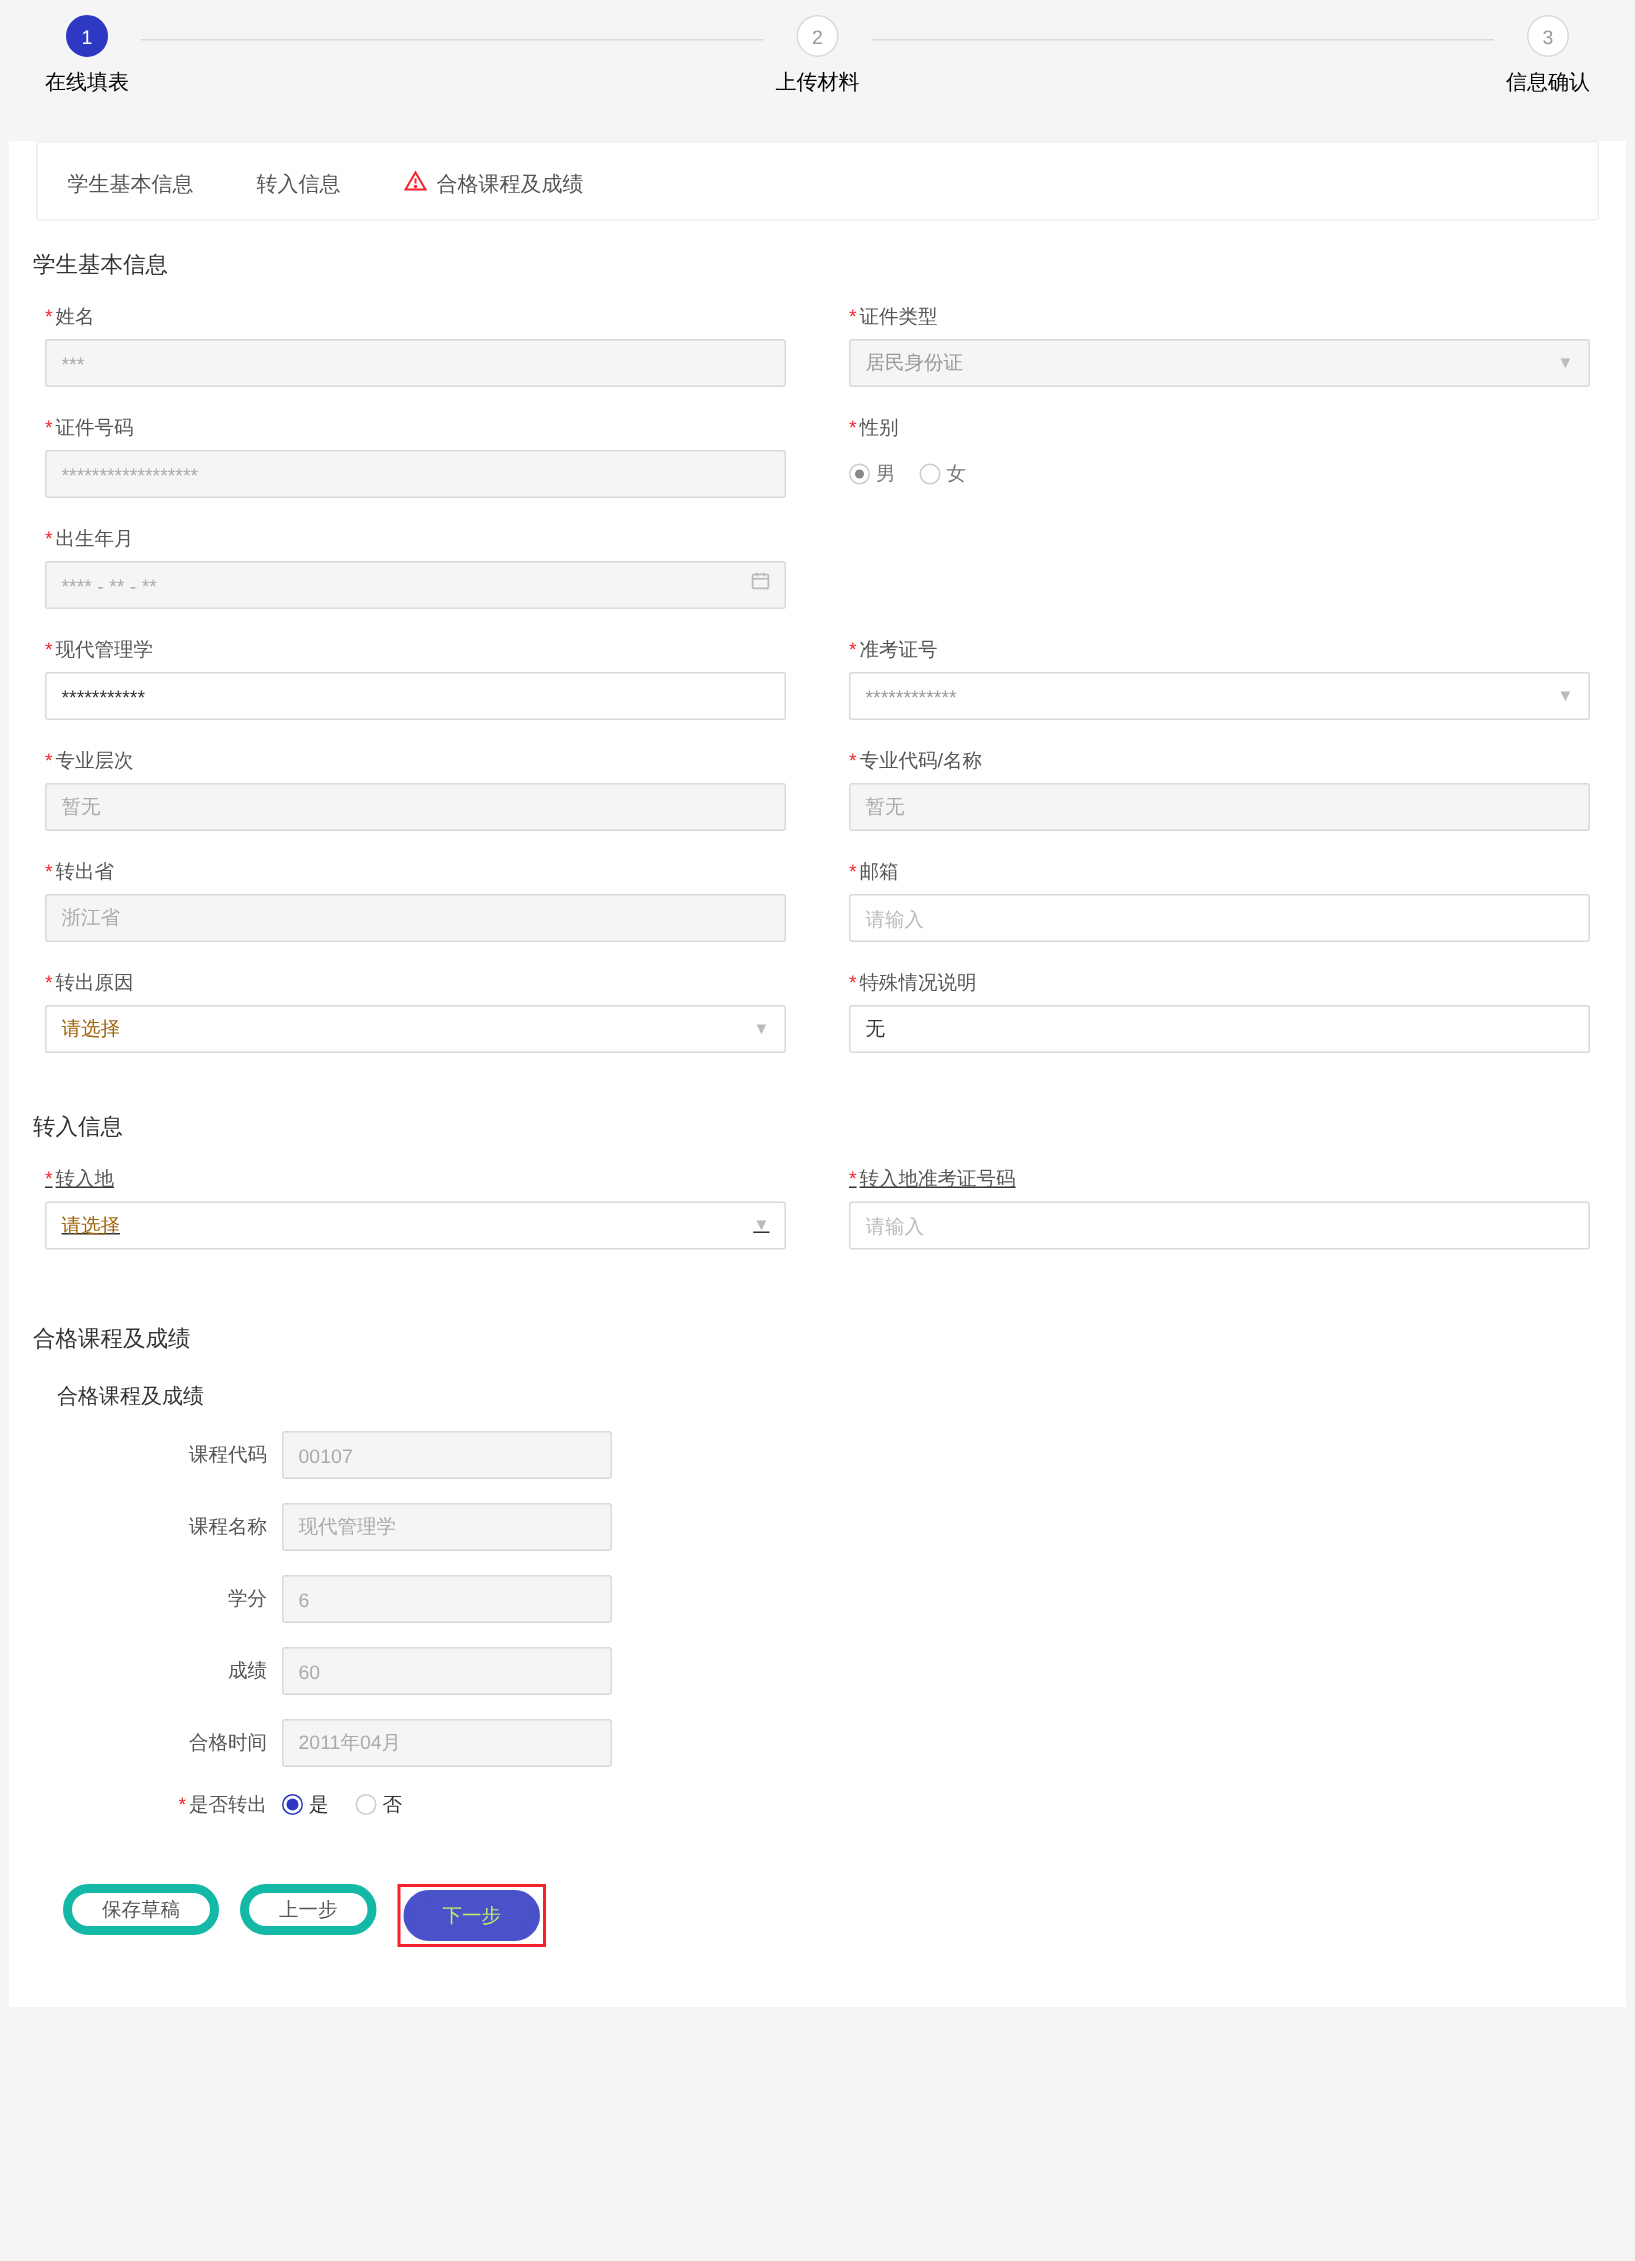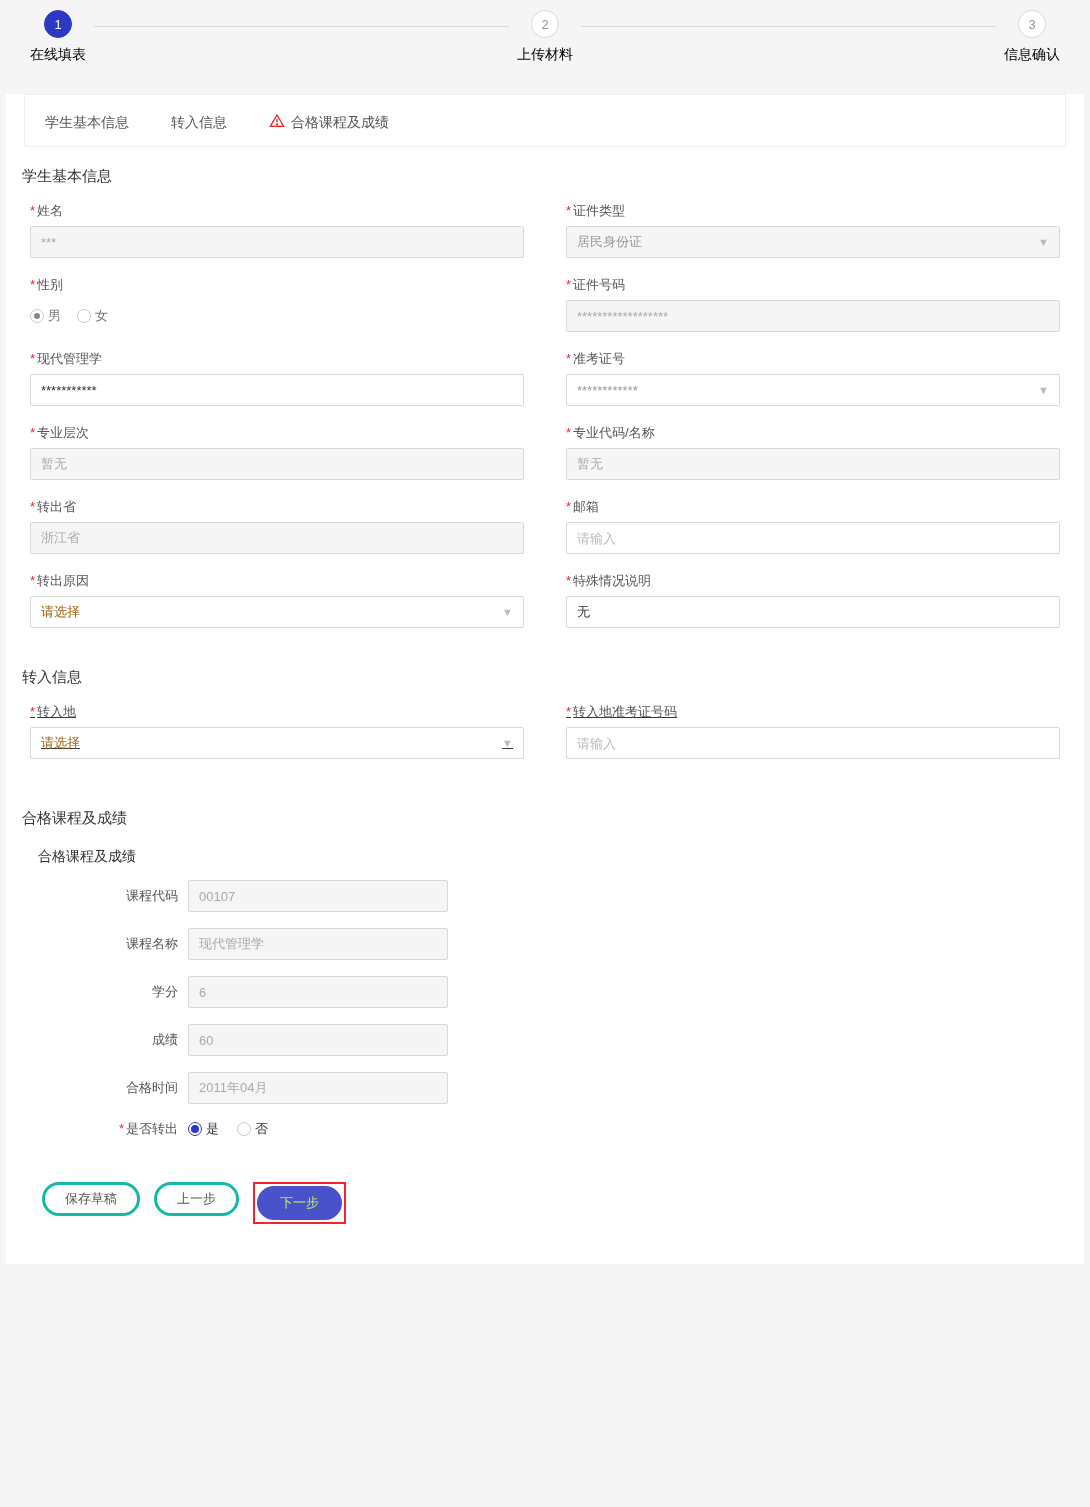--- a/index.html
+++ b/index.html
@@ -34,24 +34,24 @@
 .radio-dot { width: 14px; height: 14px; border: 1px solid #ccc; border-radius: 50%; display: inline-flex; align-items: center; justify-content: center; }
 .radio-dot.checked::after { content: ''; width: 6px; height: 6px; background: #888; border-radius: 50%; }
 .radio-dot.checked-blue { border-color: #2d39c3; }
 .radio-dot.checked-blue::after { content: ''; width: 8px; height: 8px; background: #2d39c3; border-radius: 50%; }
 .date-wrap { position: relative; }
 .date-icon { position: absolute; right: 10px; top: 8px; color: #bbb; font-size: 13px; }
 .sub-section { padding: 0 0 0 8px; }
 .sub-title { font-size: 14px; padding: 10px 0 14px 6px; color: #333; }
 .course-row { display: flex; align-items: center; margin-bottom: 16px; }
 .course-label { width: 156px; text-align: right; font-size: 13px; color: #555; padding-right: 10px; }
-.course-input { width: 260px; height: 32px; border: 1px solid #d9d9d9; background: #f5f5f5; border-radius: 2px; padding: 0 10px; font-size: 13px; color: #aaa; }
+.course-input { width: 220px; height: 32px; border: 1px solid #d9d9d9; background: #f5f5f5; border-radius: 2px; padding: 0 10px; font-size: 13px; color: #aaa; }
 .course-radios { display: flex; gap: 18px; align-items: center; }
 .footer { display: flex; gap: 14px; padding: 28px 0 0 18px; }
-.btn { height: 34px; padding: 0 20px; border-radius: 17px; font-size: 13px; border: 3px solid #14b8a6; background: #fff; color: #555; cursor: pointer; display: flex; align-items: center; }
+.btn { height: 34px; padding: 0 20px; border-radius: 17px; font-size: 13px; border: 6px solid #14b8a6; background: #fff; color: #555; cursor: pointer; display: flex; align-items: center; }
 .btn.primary { background: #4a52c9; color: #bef264; border-color: #4a52c9; }
 .btn-wrap-highlight { border: 2px solid #f5222d; padding: 2px; }
 </style>
 </head>
 <body>
 
 <div class="page">
   <div class="steps">
     <div class="step">
       <div class="step-circle active">1</div>
@@ -98,38 +98,53 @@
             <label class="form-label"><span class="req">*</span><span>证件类型</span></label>
             <div class="select disabled">
               <span class="val">居民身份证</span>
               <span class="chevron">▼</span>
             </div>
           </div>
         </div>
 
         <div class="form-row">
           <div class="form-item">
+            <label class="form-label"><span class="req">*</span><span>证件号码</span></label>
+            <input class="input disabled" disabled="" value="******************" style="">
+          </div>
+          <div class="form-item">
             <label class="form-label"><span class="req">*</span><span>性别</span></label>
             <div class="radio-group">
               <label class="radio">
                   <span class="radio-dot checked"></span>
                   <span>男</span>
                 </label>
               <label class="radio">
                   <span class="radio-dot"></span>
                   <span>女</span>
                 </label>
             </div>
           </div>
-          <div class="form-item">
-            <label class="form-label"><span class="req">*</span><span>证件号码</span></label>
-            <input class="input disabled" disabled="" value="******************" style="">
-          </div>
-        </div>
-
+        </div>
+
+        <div class="form-row">
+          <div class="form-item date-wrap">
+            <label class="form-label"><span class="req">*</span><span>出生年月</span></label>
+            <input class="input disabled" disabled="" value="**** - ** - **" style="">
+            <span class="date-icon" style="top:30px;">
+              <svg width="14" height="14" viewBox="0 0 24 24" fill="none" stroke="currentColor" stroke-width="2">
+                  <rect x="3" y="5" width="18" height="16" rx="2"></rect>
+                  <line x1="3" y1="10" x2="21" y2="10"></line>
+                  <line x1="8" y1="3" x2="8" y2="7"></line>
+                  <line x1="16" y1="3" x2="16" y2="7"></line>
+                </svg>
+            </span>
+          </div>
+          <div class="form-item" style="visibility:hidden;"></div>
+        </div>
 
         <div class="form-row">
           <div class="form-item">
             <label class="form-label"><span class="req">*</span><span>现代管理学</span></label>
             <input class="input" value="***********" style="">
           </div>
           <div class="form-item">
             <label class="form-label"><span class="req">*</span><span>准考证号</span></label>
             <div class="select">
               <span class="val">************</span>

